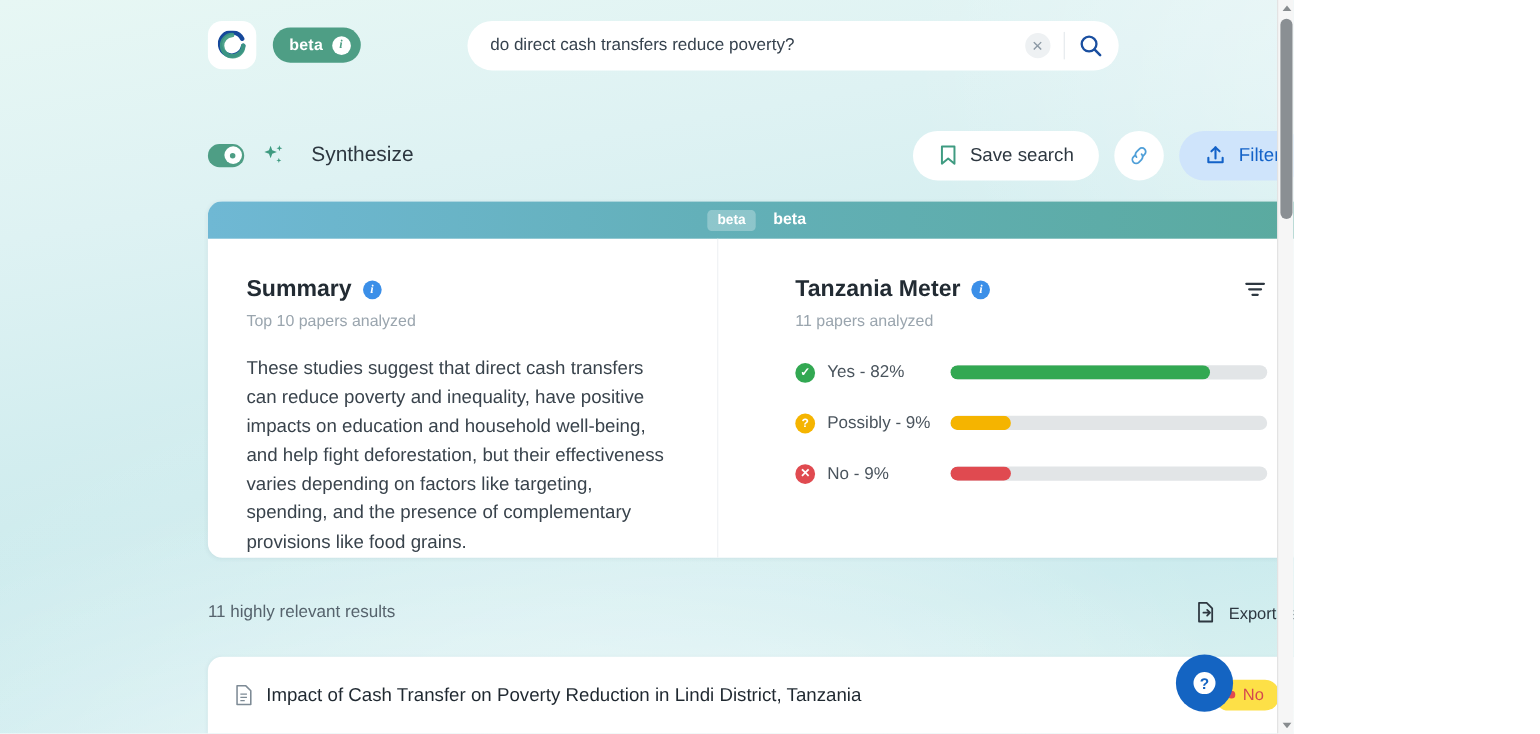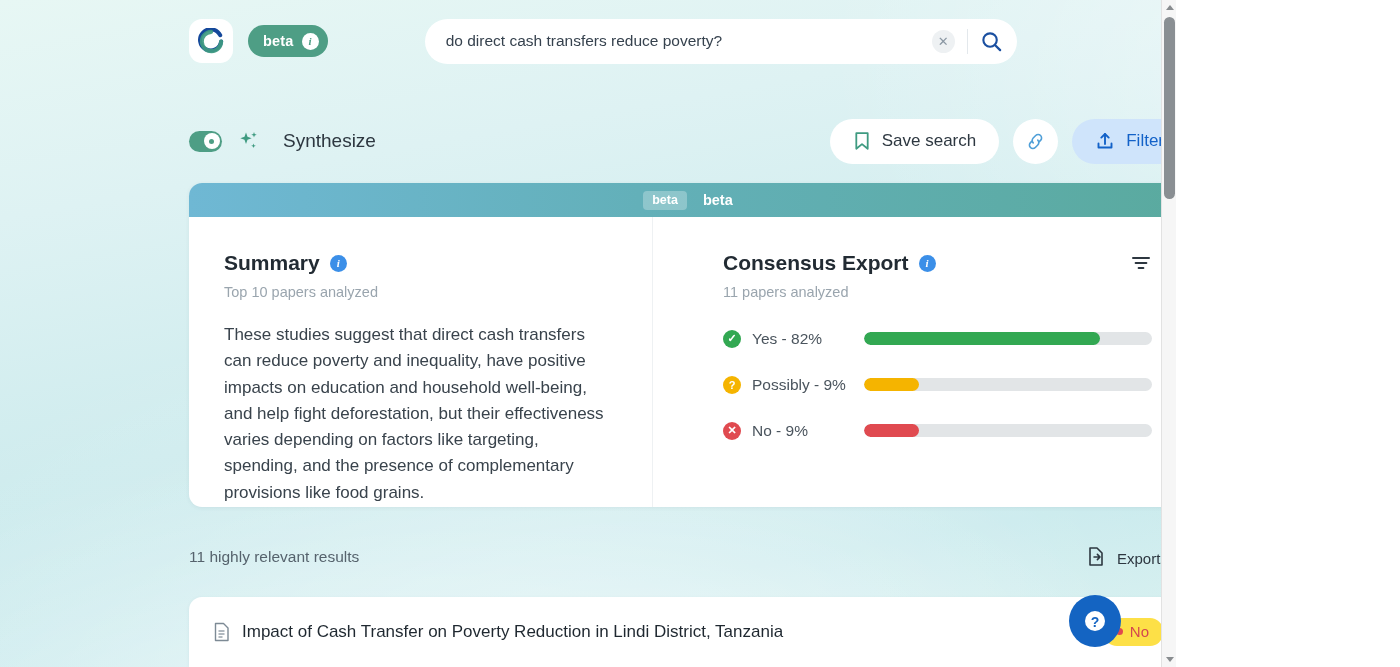--- a/index.html
+++ b/index.html
@@ -545,21 +545,21 @@
           <div class="panel-head">
             <span class="panel-title">Summary</span>
             <span class="info-dot">i</span>
           </div>
           <div class="panel-sub">Top 10 papers analyzed</div>
           <div class="summary-text">These studies suggest that direct cash transfers can reduce poverty and inequality, have positive impacts on education and household well-being, and help fight deforestation, but their effectiveness varies depending on factors like targeting, spending, and the presence of complementary provisions like food grains.</div>
         </div>
 
         <div class="col-right">
           <div class="panel-head">
-            <span class="panel-title">Consensus Export</span>
+            <span class="panel-title">Tanzania Meter</span>
             <span class="info-dot">i</span>
             <span class="panel-head-spacer"></span>
             <span style="cursor:pointer;display:flex;">
               <svg width="22" height="22" viewBox="0 0 22 22">
                 <line x1="3" y1="6" x2="19" y2="6" stroke="#2d3740" stroke-width="2" stroke-linecap="round"></line>
                 <line x1="5.6" y1="11" x2="16.4" y2="11" stroke="#2d3740" stroke-width="2" stroke-linecap="round"></line>
                 <line x1="8.6" y1="16" x2="13.4" y2="16" stroke="#2d3740" stroke-width="2" stroke-linecap="round"></line>
               </svg>
             </span>
           </div>

